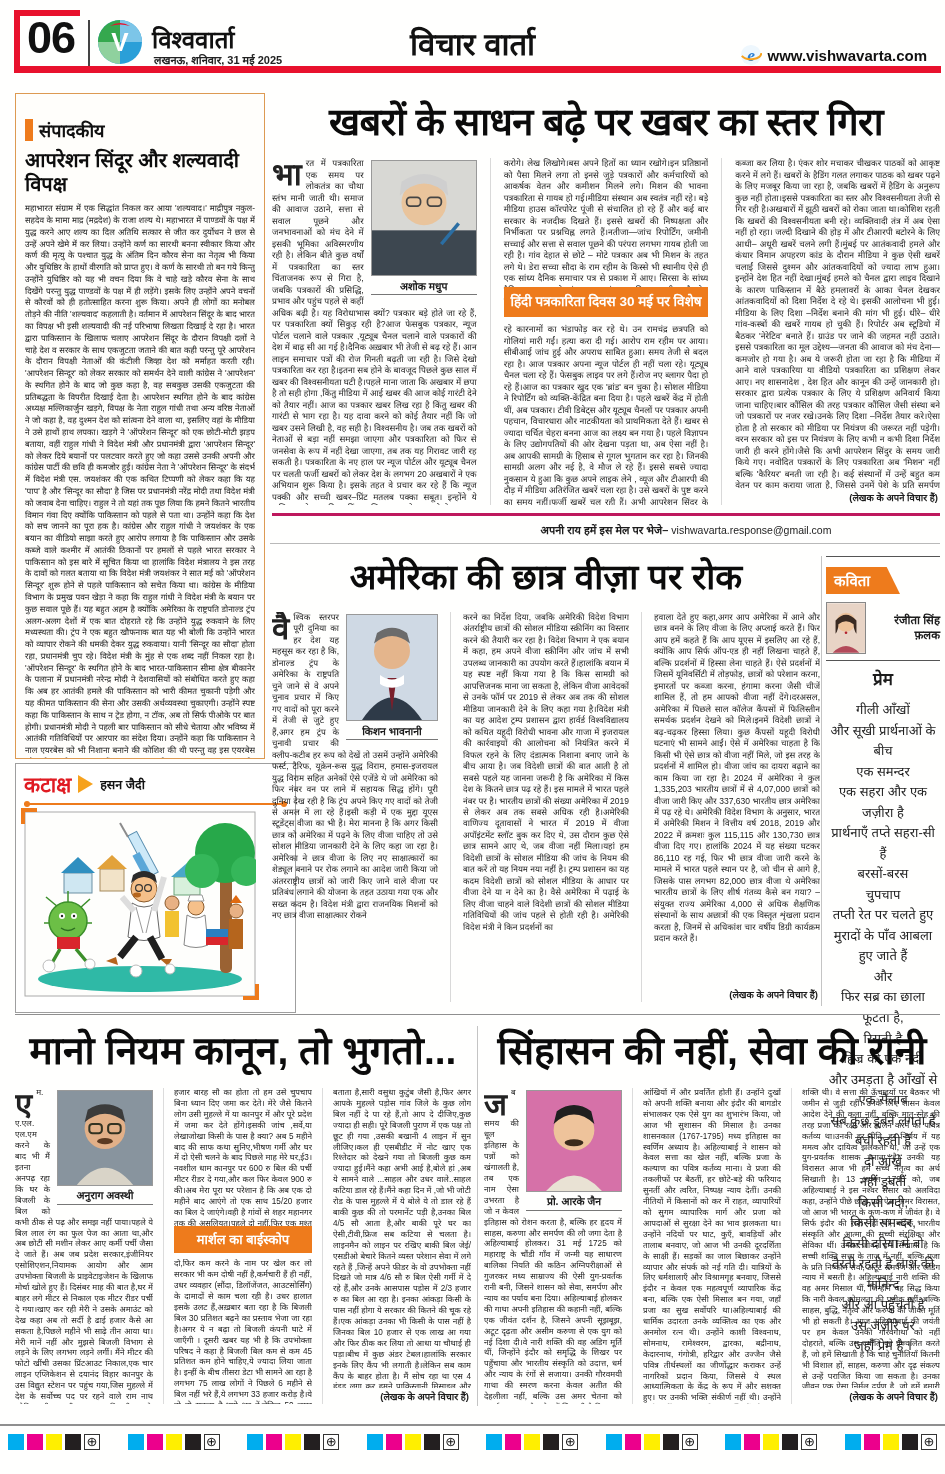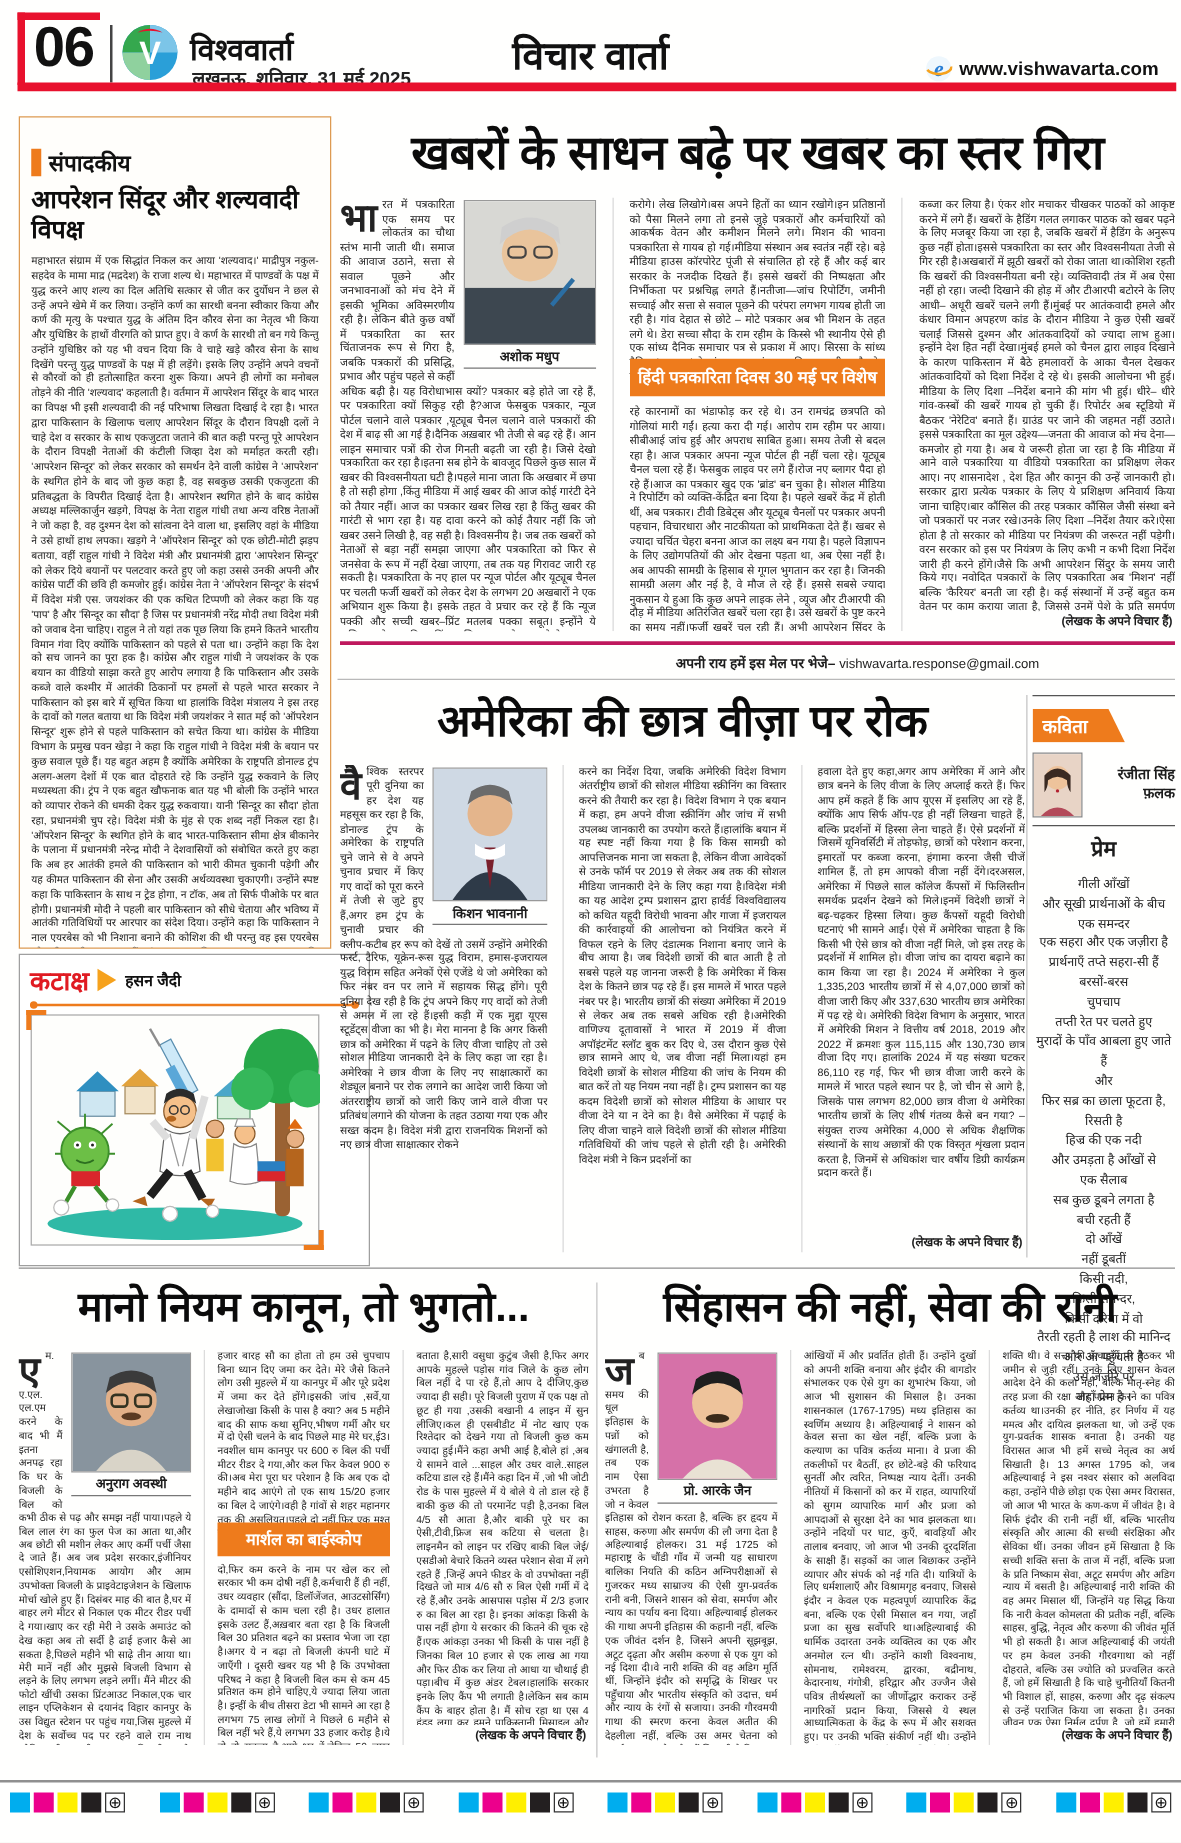--- a/index.html
+++ b/index.html
@@ -8,21 +8,21 @@
   .page { position:absolute; inset:0; background:#fffffe; }
 
   
   .hdr-bracket { position:absolute; left:14px; top:10px; width:66px; height:58px;
     border-left:6px solid #e8112d; border-top:6px solid #e8112d; }
   .hdr-redbar { position:absolute; left:14px; top:66px; width:927px; height:7px; background:#e8112d; }
   .page-num { position:absolute; left:27px; top:12px; font-size:45px; font-weight:700; color:#111; letter-spacing:-1px; }
   .hdr-divider { position:absolute; left:88px; top:20px; width:2px; height:46px; background:#444; }
   .logo { position:absolute; left:96px; top:18px; width:48px; height:48px; }
   .paper-name { position:absolute; left:152px; top:22px; font-size:24px; font-weight:700; color:#111; }
-  .dateline { position:absolute; left:154px; top:52px; font-size:15px; font-weight:700; color:#222; }
+  .dateline { position:absolute; left:154px; top:52px; font-size:11px; font-weight:700; color:#222; }
   .section-title { position:absolute; left:0; right:0; top:22px; text-align:center; font-size:31px; font-weight:700; color:#111; }
   .website { position:absolute; right:18px; top:44px; font-size:15px; font-weight:700; color:#111; display:flex; align-items:center; gap:5px; }
   .e-icon { width:22px; height:22px; }
 
   
   .rule-h { position:absolute; background:#b9b9b9; height:1px; }
   .rule-v { position:absolute; background:#c4c4c4; width:1px; }
   .credit { font-weight:700; font-size:9.5px; text-align:right; padding:3px 2px 0 0; }
   .jtext { text-align:justify; }
   .dropcap { float:left; font-size:31px; line-height:.95; font-weight:700; padding:2px 4px 0 0; color:#222; }
@@ -77,27 +77,27 @@
   
   .poem { position:absolute; left:826px; top:556px; width:114px; }
   .poem-topline { border-top:1px solid #555; margin-bottom:10px; }
   .poem-banner { background:#ee7b1c; color:#fff; font-weight:700; font-size:15px; padding:3px 10px 4px 8px;
     display:inline-block; clip-path:polygon(0 0,82% 0,100% 100%,0 100%); min-width:74px; }
   .poem-authorrow { display:flex; gap:6px; align-items:center; margin:8px 0 6px; }
   .poem-ph { width:40px; height:52px; border:1px solid #888; flex:0 0 auto; }
   .poem-author { font-size:11.5px; font-weight:700; text-align:right; flex:1; line-height:1.3; }
   .poem-sep { border-top:1px solid #555; margin:4px 0 6px; }
   .poem-title { text-align:center; font-size:17px; font-weight:700; margin:2px 0 10px; }
-  .poem-lines { text-align:center; font-size:10px; line-height:1.58; color:#222; }
+  .poem-lines { text-align:center; font-size:13px; line-height:1.58; color:#222; }
 
   
   .bottom-art { position:absolute; top:1022px; }
   .ba-left { left:15px; width:456px; }
   .ba-right { left:484px; width:456px; }
-  .ba-headline { font-size:33px; font-weight:700; text-align:center; color:#0b0b0b; }
+  .ba-headline { font-size:39px; font-weight:700; text-align:center; color:#0b0b0b; }
   .ba-cols { display:flex; gap:10px; margin-top:13px; height:316px; overflow:hidden; }
   .ba-cols .col { flex:1; font-size:8.2px; line-height:1.33; overflow:hidden; display:flex; flex-direction:column; }
   .ba-cols .col + .col { border-left:1px solid #dcdcdc; padding-left:10px; }
   .ba-cols figure.author { width:96px; }
   .sub-box { background:#ee7b1c; color:#fff; font-size:13px; font-weight:700; text-align:center; padding:5px 3px; margin:6px 0; }
 
   
   .bars-line { position:absolute; left:0; top:1424px; width:945px; height:2px; background:#8f8f8f; }
   .print-bars { position:absolute; left:8px; top:1434px; width:929px; display:flex; justify-content:space-between; }
   .cmyk-group { display:flex; gap:3px; }

